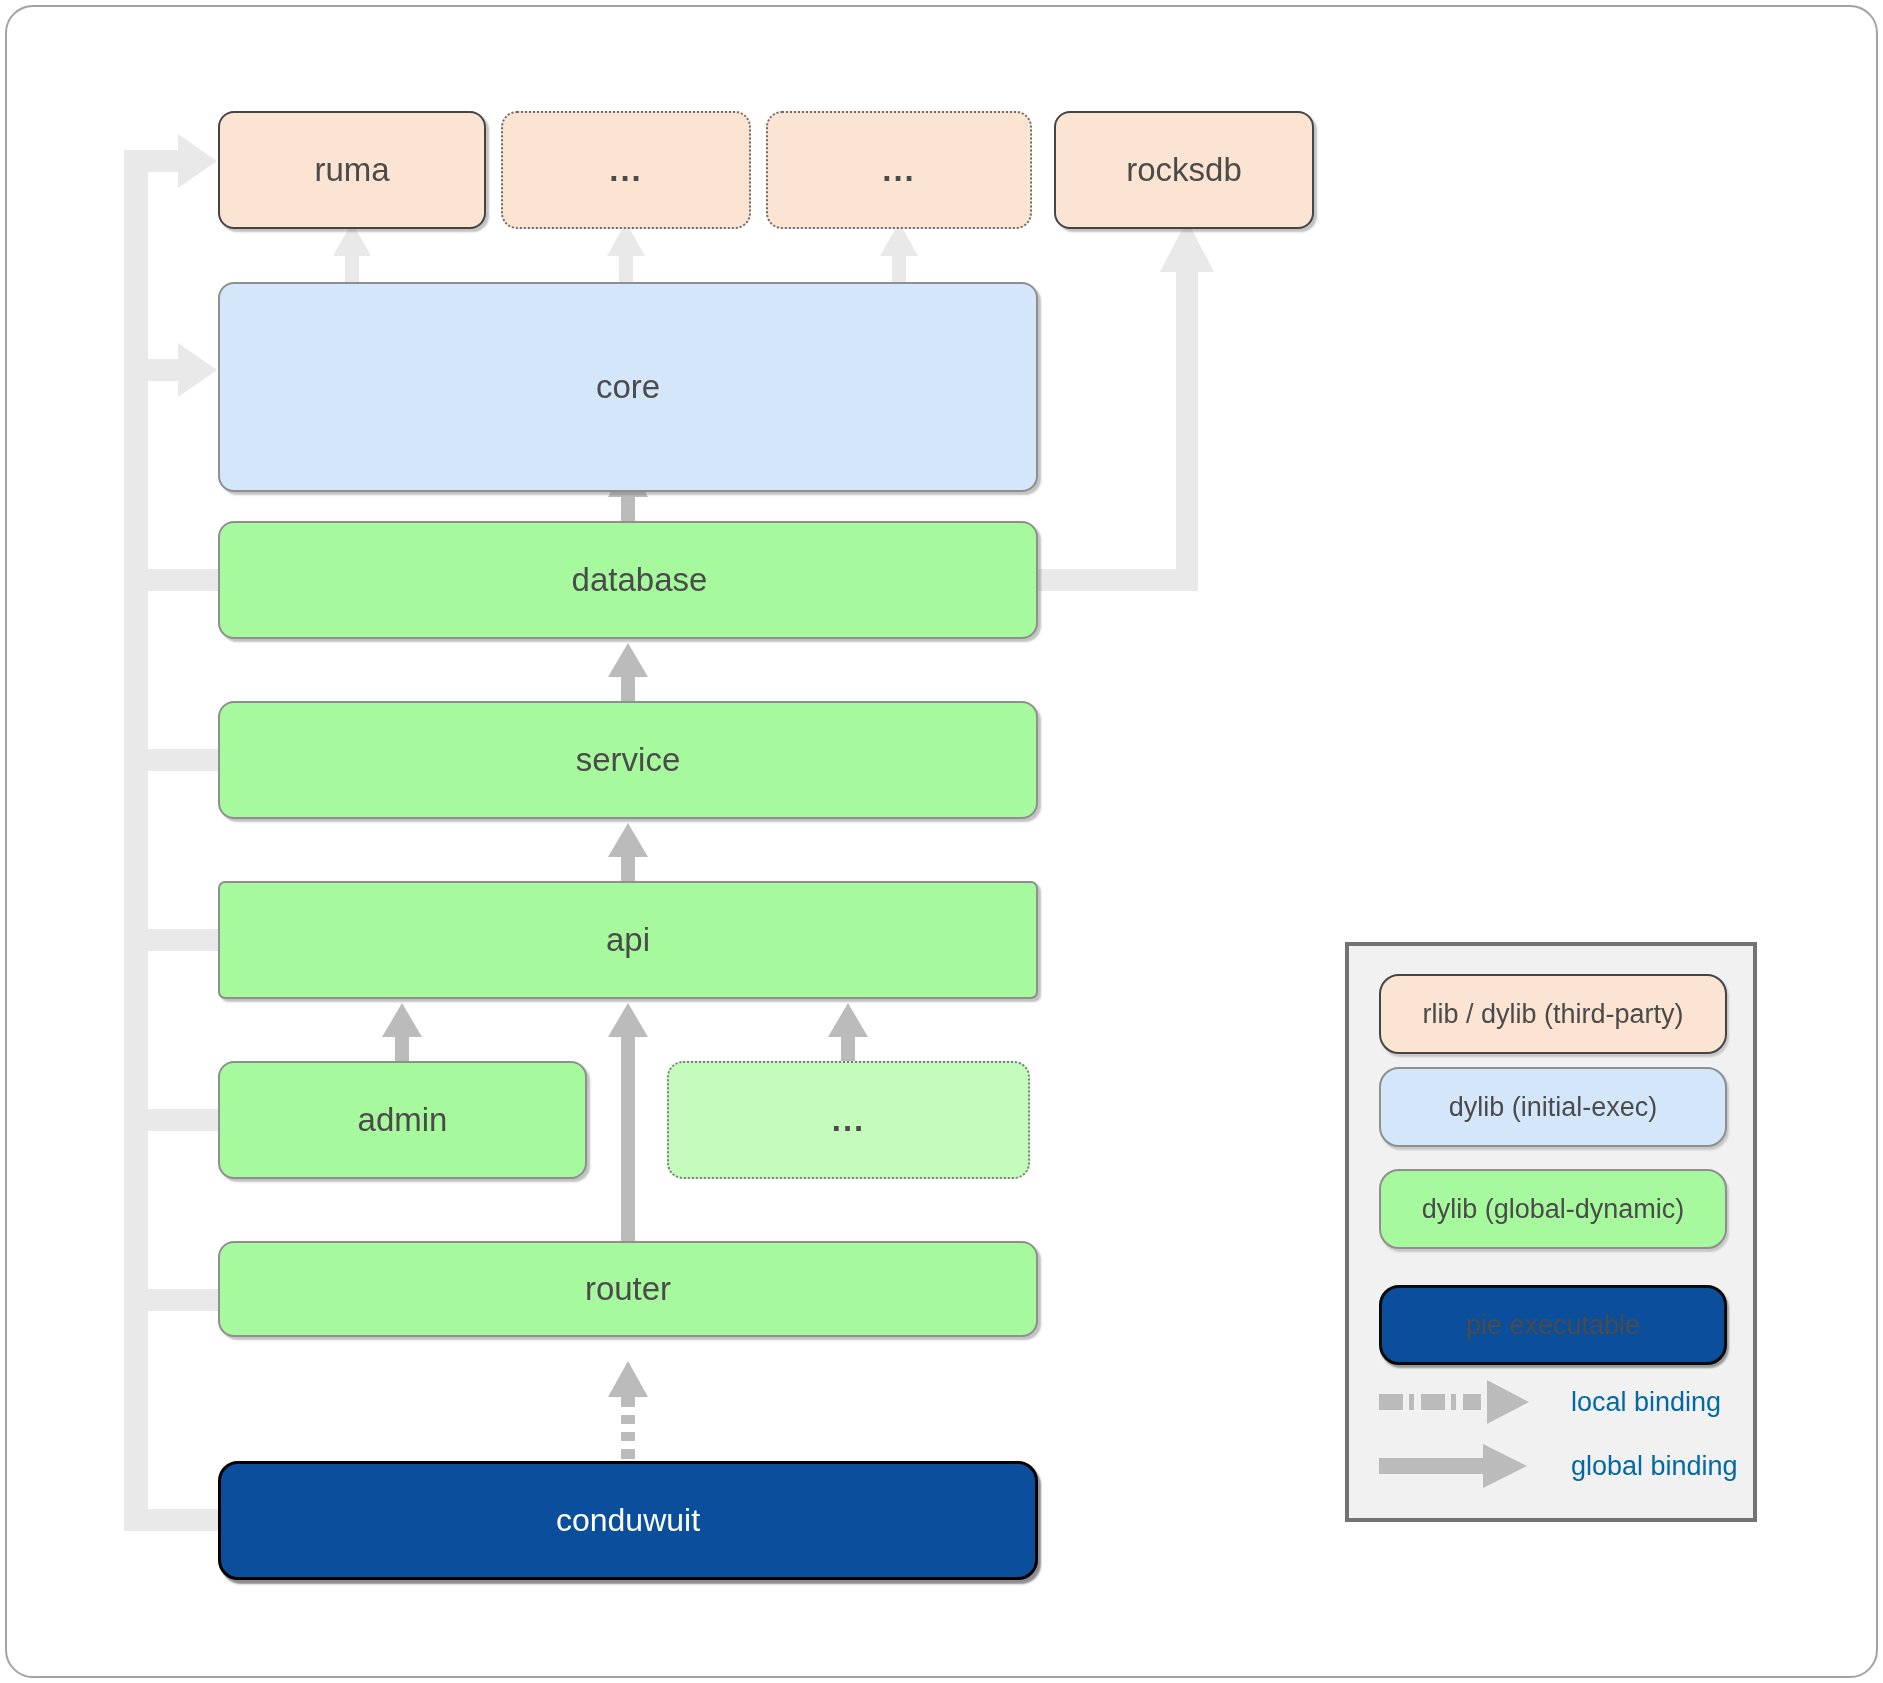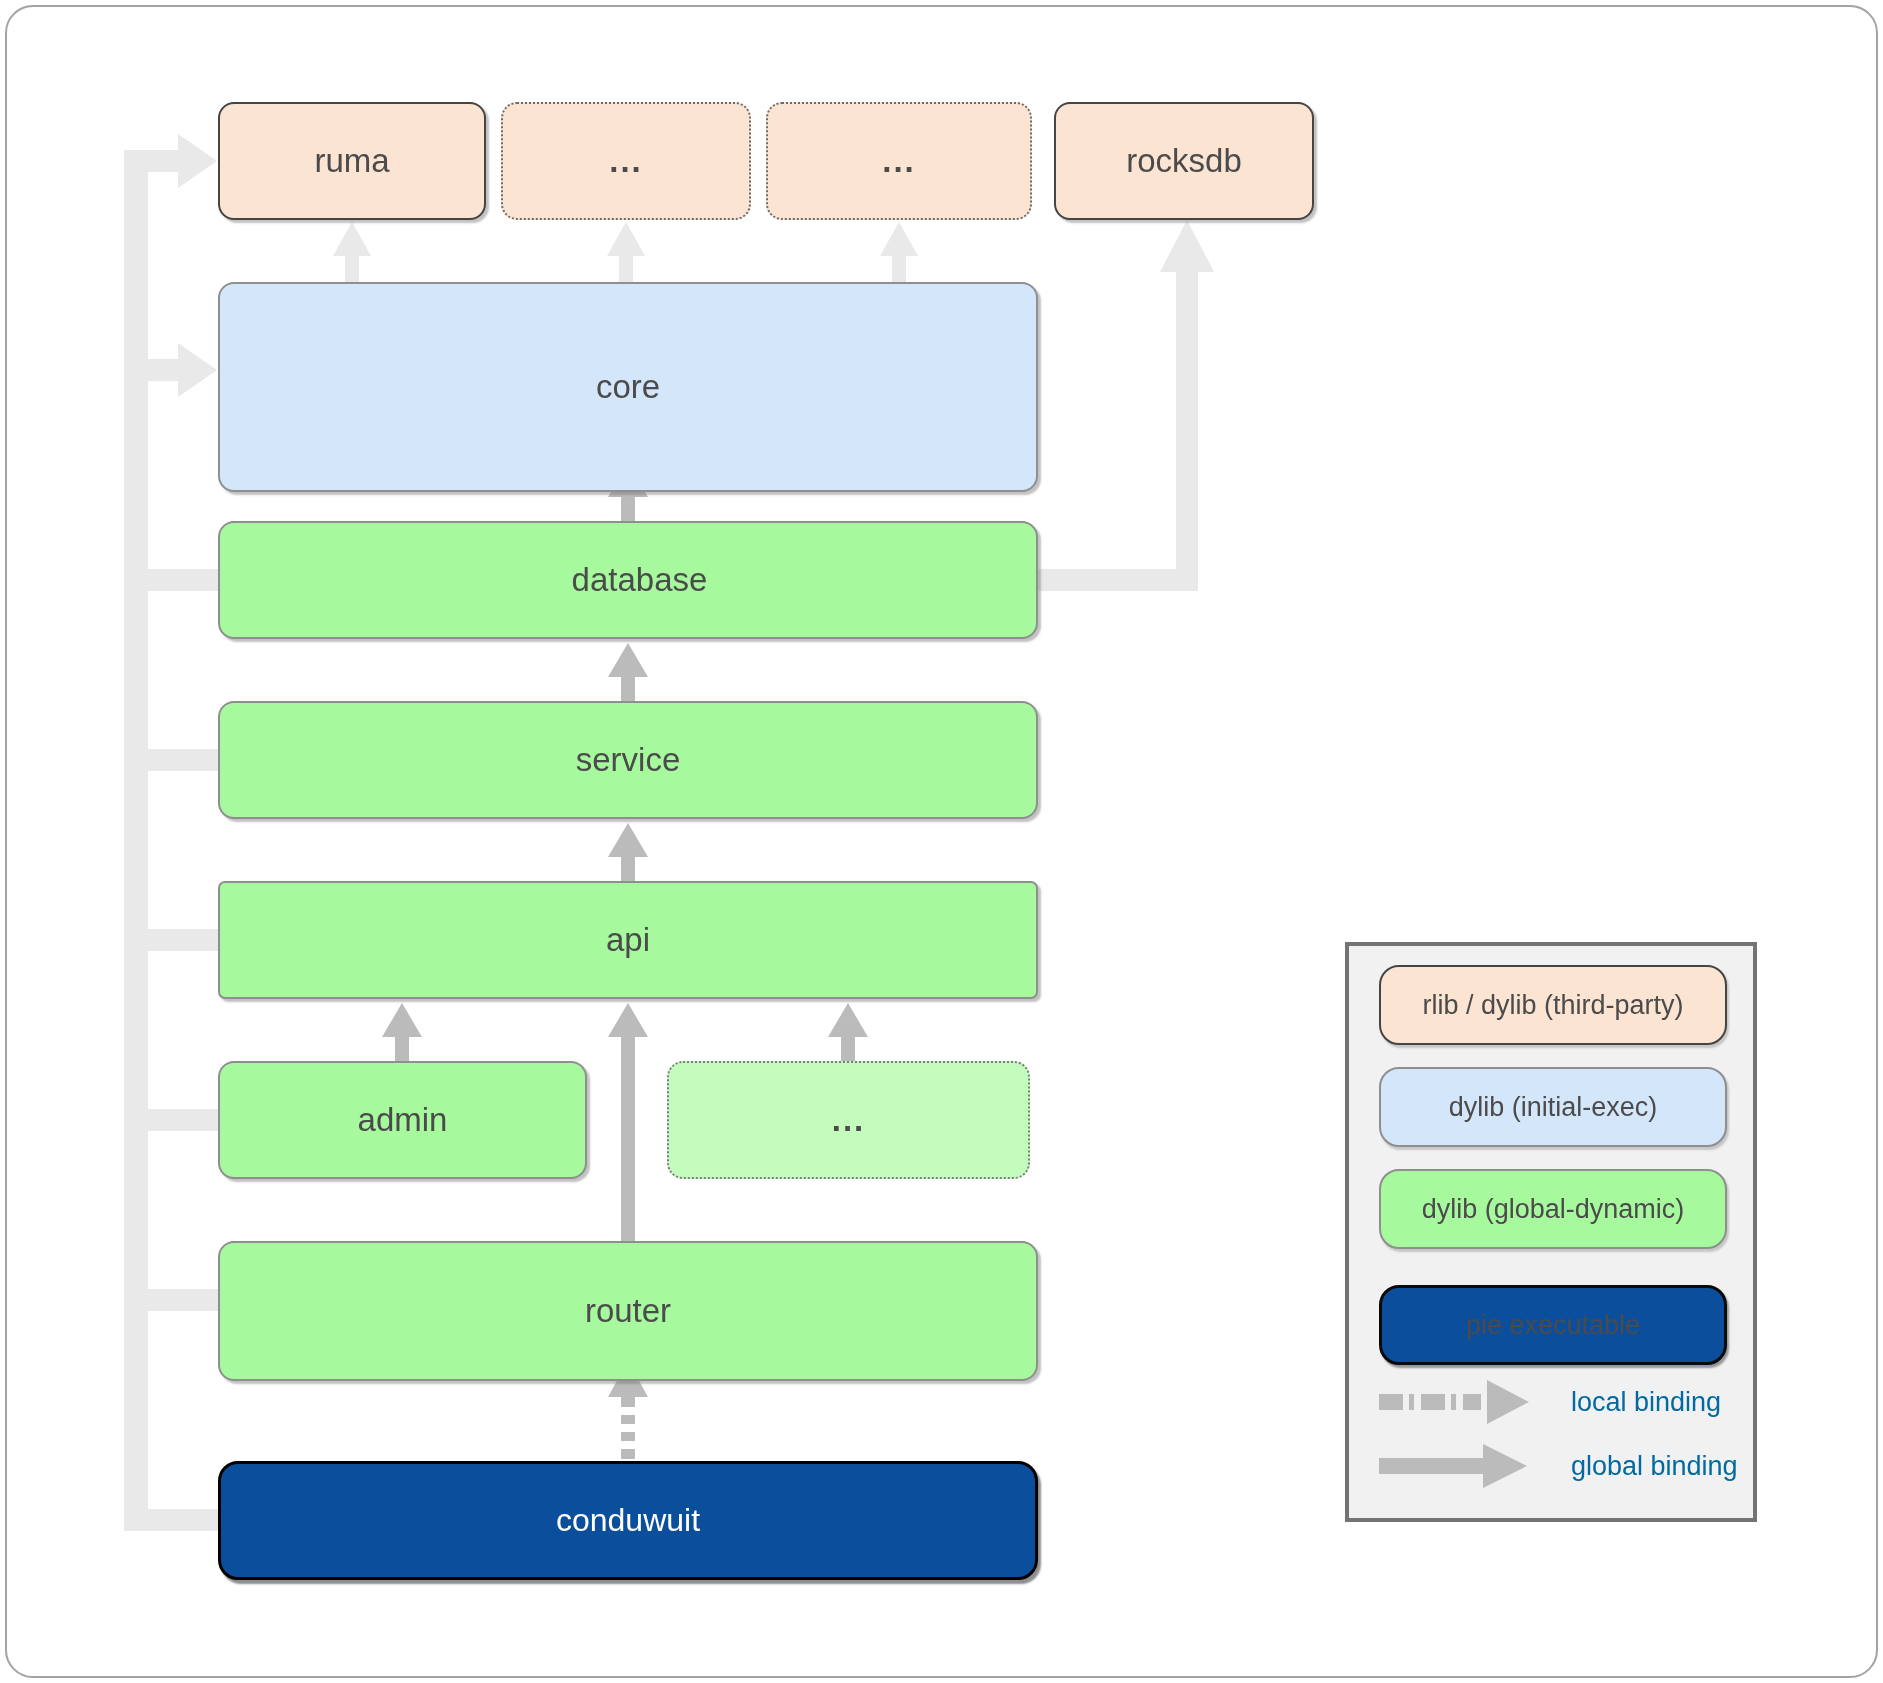--- a/index.html
+++ b/index.html
@@ -5,21 +5,21 @@
   html,body{margin:0;padding:0;background:#ffffff;}
   body{font-family:"Liberation Sans", sans-serif;}
   .canvas{position:relative;width:1883px;height:1683px;background:#fff;overflow:hidden;}
   .frame{position:absolute;left:5px;top:5px;right:5px;bottom:5px;border:2px solid #a3a3a3;border-radius:28px;pointer-events:none;}
   svg.edges{position:absolute;left:0;top:0;width:1883px;height:1683px;}
   .el{fill:var(--arrow-light,#e9e9e9);}
   .ed{fill:var(--arrow-dark,#bbbbbb);}
   .node{position:absolute;display:flex;align-items:center;justify-content:center;
         font-size:33px;color:var(--text,#4b4b4b);border-radius:16px;box-sizing:border-box;}
   .shadow{box-shadow:3px 3px 2px rgba(120,120,120,0.45);}
-  .peach{background:var(--peach,#fce4d2);}
+  .peach{background:var(--peach,#fce4d2);margin-top:9px;}
   .blue{background:var(--blue,#d4e7fa);}
   .green{background:var(--green,#a6fa9d);}
   .green-light{background:var(--green-light,#c4fcbd);}
   .navy{background:var(--navy,#0b4f9c);color:#ffffff;}
   .b-dark{border:2px solid #454545;}
   .b-gray{border:2px solid #8f8f8f;}
   .b-dot{border:2px dotted #6b6b6b;}
   .b-dot-l{border:2px dotted #7d7d7d;}
   .b-black{border:3px solid #000000;}
   .dots-label{font-weight:700;letter-spacing:2px;}
@@ -136,21 +136,21 @@
   </div>
   <div class="node green b-gray shadow" style="left:218px;top:881px;width:820px;height:118px;border-radius:7px;">
     <span>api</span>
   </div>
   <div class="node green b-gray shadow" style="left:218px;top:1061px;width:369px;height:118px;">
     <span>admin</span>
   </div>
   <div class="node green-light b-dot-l" style="left:667px;top:1061px;width:363px;height:118px;">
     <span class="dots-label">...</span>
   </div>
-  <div class="node green b-gray shadow" style="left:218px;top:1241px;width:820px;height:140px;">
+  <div class="node green b-gray shadow" style="left:218px;top:1241px;width:820px;height:96px;">
     <span>router</span>
   </div>
 
   <div class="node navy b-black" style="left:218px;top:1461px;width:820px;height:119px;border-radius:20px;box-shadow:3px 4px 2px rgba(50,50,50,0.55);">
     <span class="conduwuit-label">conduwuit</span>
   </div>
 
   <div class="legend">
     <div class="legend-sample peach b-dark" style="top:19px;">
       <span>rlib / dylib (third-party)</span>

